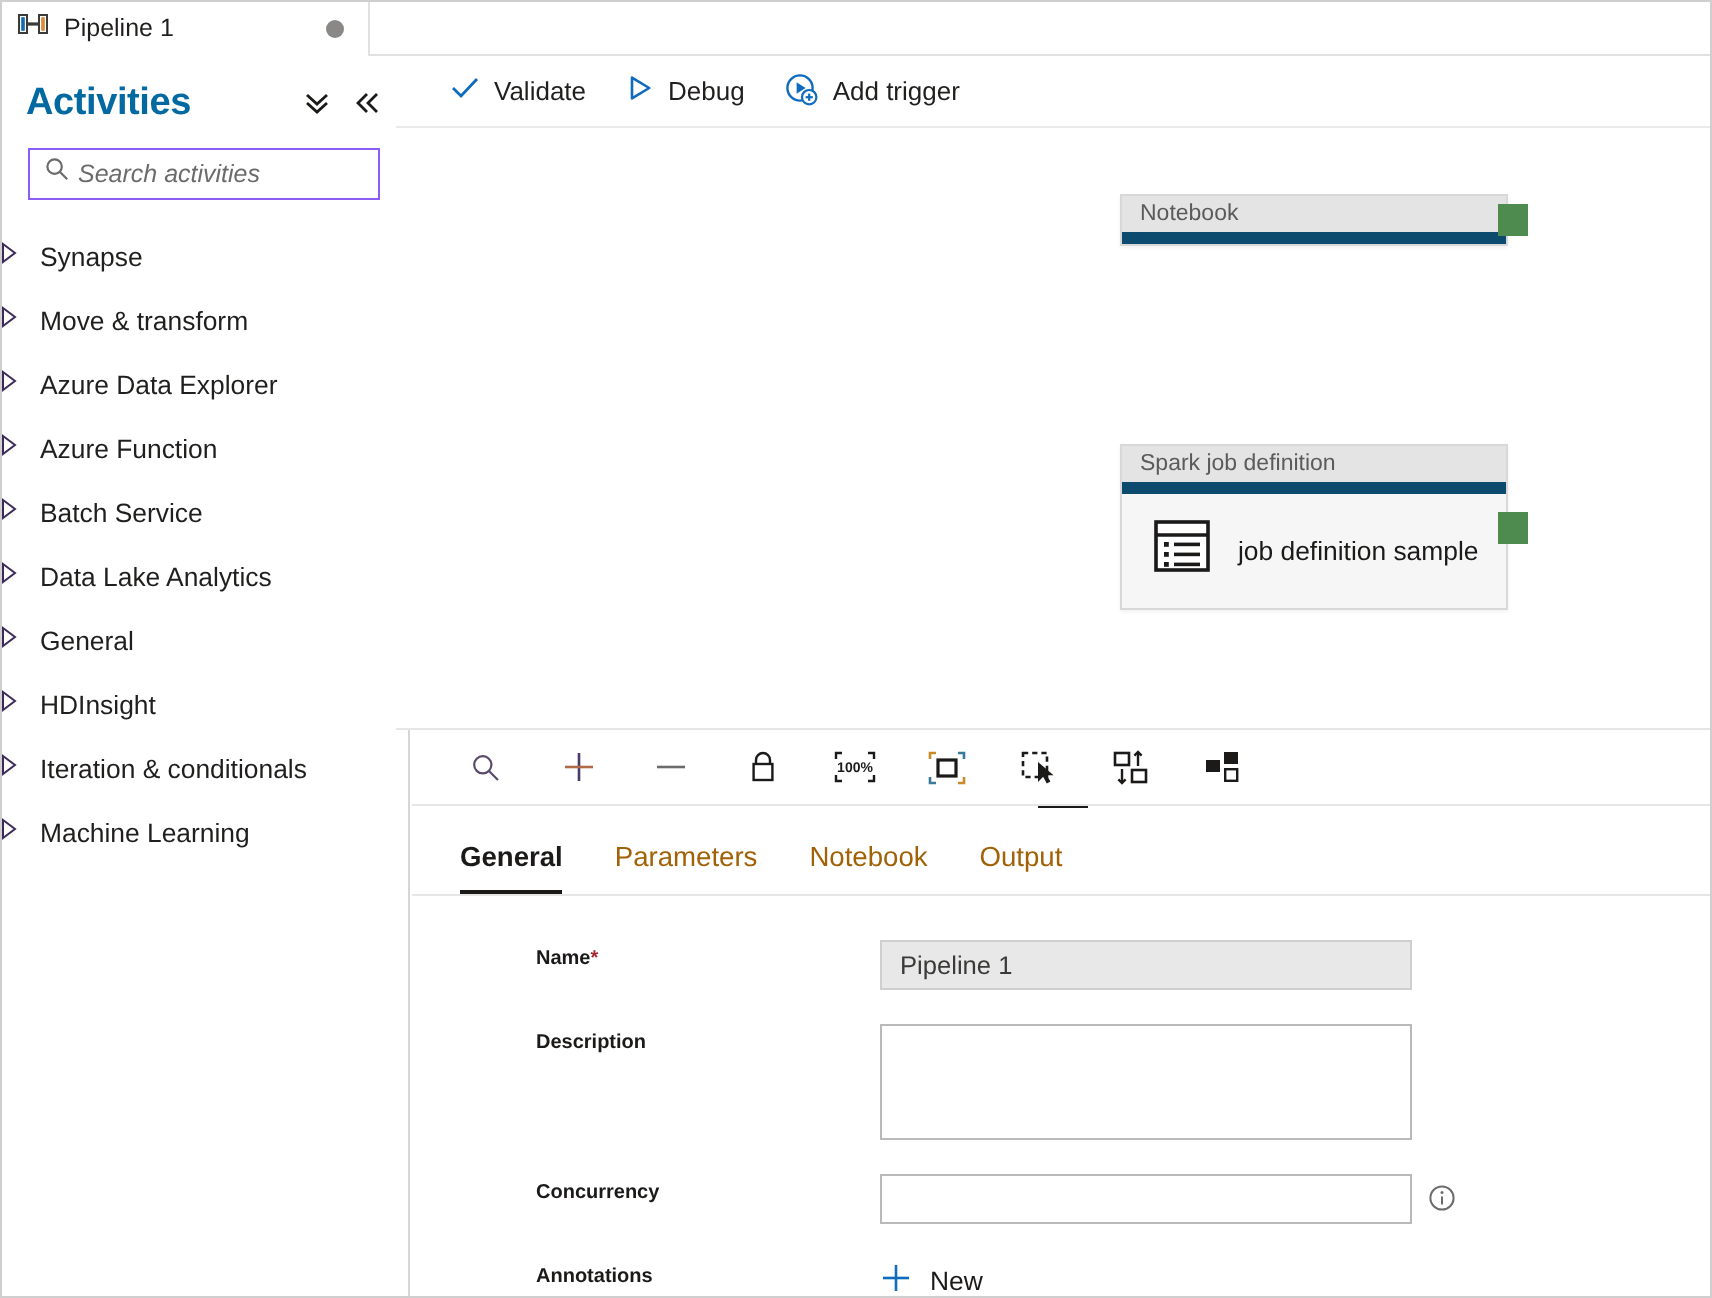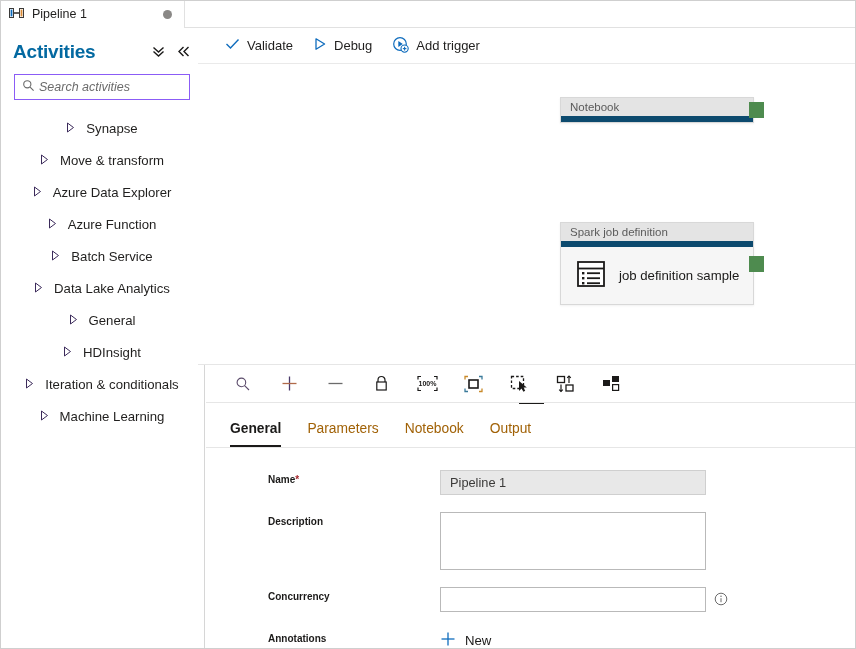--- a/index.html
+++ b/index.html
@@ -46,21 +46,21 @@
     display:flex; align-items:center; gap:4px;
     height:26px; border:1px solid #8b5cf6; background:#fff;
     padding:0 7px;
   }
   .searchbox .ph {
     font-size:12.5px; color:#6b6b6b; font-style:italic;
   }
   .act-list { margin-top:12px; }
   .act-item {
     display:flex; align-items:center; gap:11px;
-    height:32px; cursor:pointer;justify-content:center;
+    height:32px; cursor:pointer;
   }
   .act-label { font-size:13.2px; color:#201f1e; }
 
   
   .canvas {
     position:absolute; left:198px; top:28px; right:0; height:337px;
     background:#ffffff; border-bottom:1px solid #e6e6e6;
   }
   .canvas-toolbar {
     position:absolute; left:0; top:0; right:0; height:36px;

